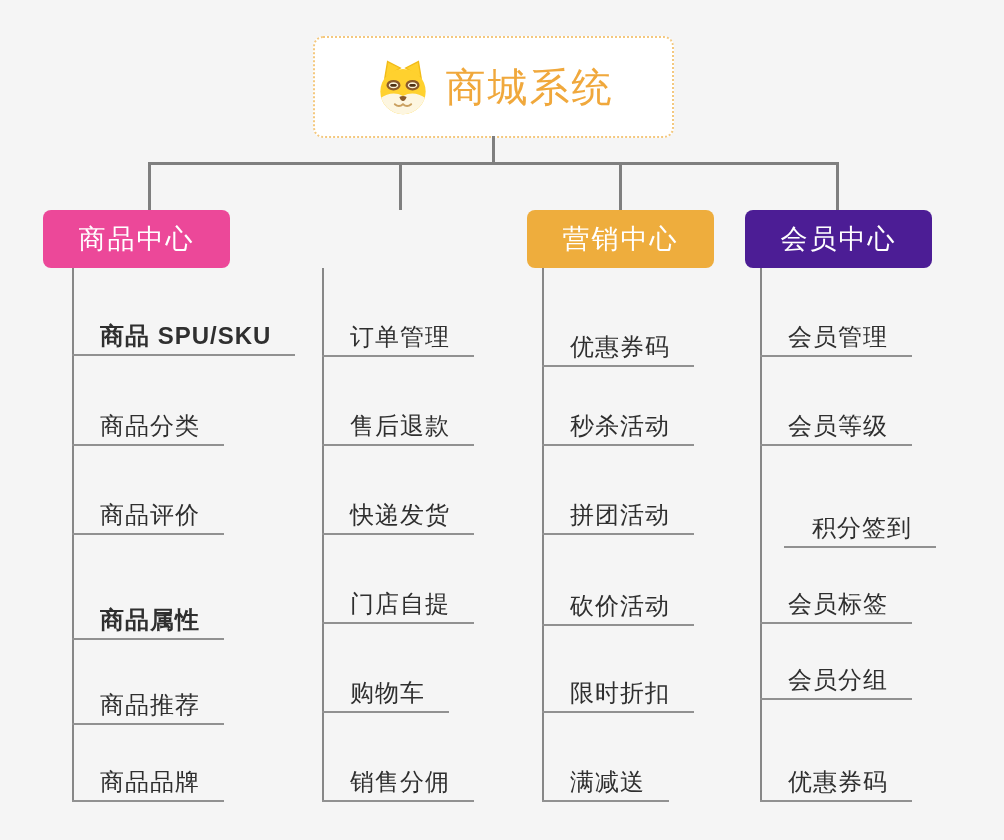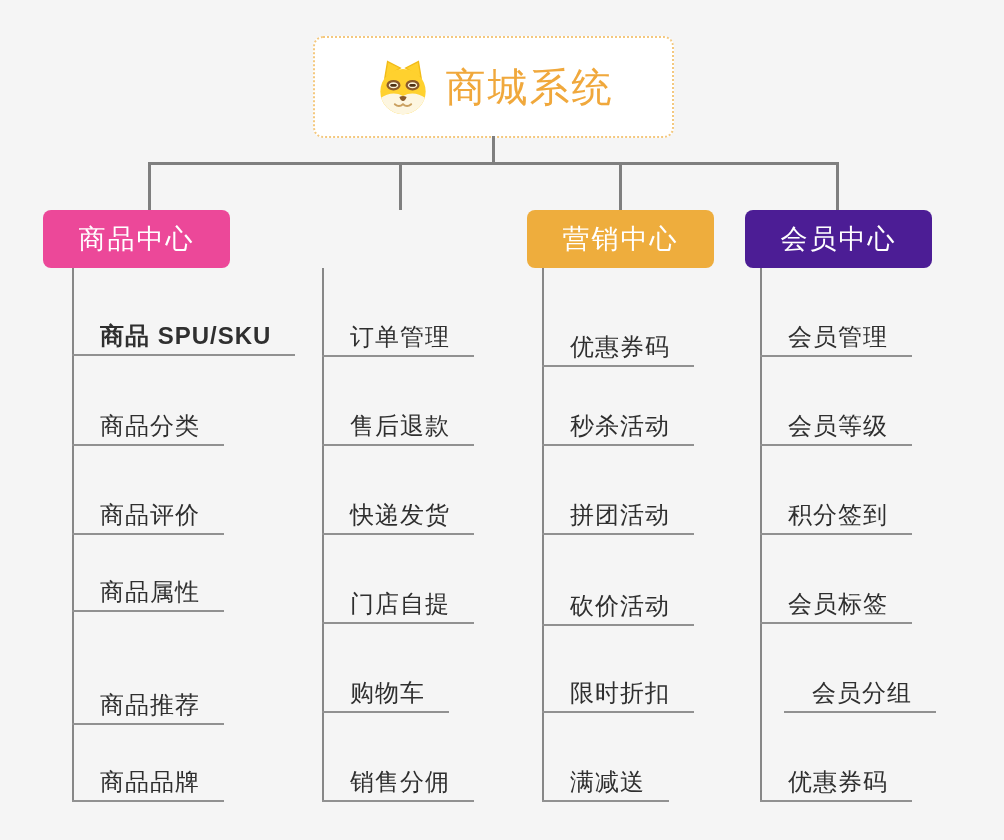--- a/index.html
+++ b/index.html
@@ -97,21 +97,21 @@
   </div>
   <div class="branch-node" style="left: 745px; background-color: #4c1d95;">
     <span class="branch-label">会员中心</span>
   </div>
 
   <div class="column" style="left:72px;">
     <div class="col-line"></div>
   <div class="leaf-node" style="top: 42px; font-weight: bold;">商品 SPU/SKU</div>
       <div class="leaf-node" style="top: 132px;">商品分类</div>
       <div class="leaf-node" style="top: 221px;">商品评价</div>
-      <div class="leaf-node" style="top: 298px;">商品属性</div>
+      <div class="leaf-node" style="top: 326px; font-weight: bold;">商品属性</div>
       <div class="leaf-node" style="top: 411px;">商品推荐</div>
       <div class="leaf-node" style="top: 488px;">商品品牌</div>
     </div>
   <div class="column" style="left:322px;">
     <div class="col-line"></div>
   <div class="leaf-node" style="top: 43px;">订单管理</div>
       <div class="leaf-node" style="top: 132px;">售后退款</div>
       <div class="leaf-node" style="top: 221px;">快递发货</div>
       <div class="leaf-node" style="top: 310px;">门店自提</div>
       <div class="leaf-node" style="top: 399px;">购物车</div>
@@ -123,19 +123,19 @@
       <div class="leaf-node" style="top: 132px;">秒杀活动</div>
       <div class="leaf-node" style="top: 221px;">拼团活动</div>
       <div class="leaf-node" style="top: 312px;">砍价活动</div>
       <div class="leaf-node" style="top: 399px;">限时折扣</div>
       <div class="leaf-node" style="top: 488px;">满减送</div>
     </div>
   <div class="column" style="left:760px;">
     <div class="col-line"></div>
   <div class="leaf-node" style="top: 43px;">会员管理</div>
       <div class="leaf-node" style="top: 132px;">会员等级</div>
-      <div class="leaf-node" style="top: 221px;">积分签到</div>
+      <div class="leaf-node" style="top: 234px; margin-left: 24px;">积分签到</div>
       <div class="leaf-node" style="top: 310px;">会员标签</div>
-      <div class="leaf-node" style="top: 399px; margin-left: 24px;">会员分组</div>
+      <div class="leaf-node" style="top: 386px;">会员分组</div>
       <div class="leaf-node" style="top: 488px;">优惠券码</div>
     </div>
 
 </div>
 
 </body></html>

